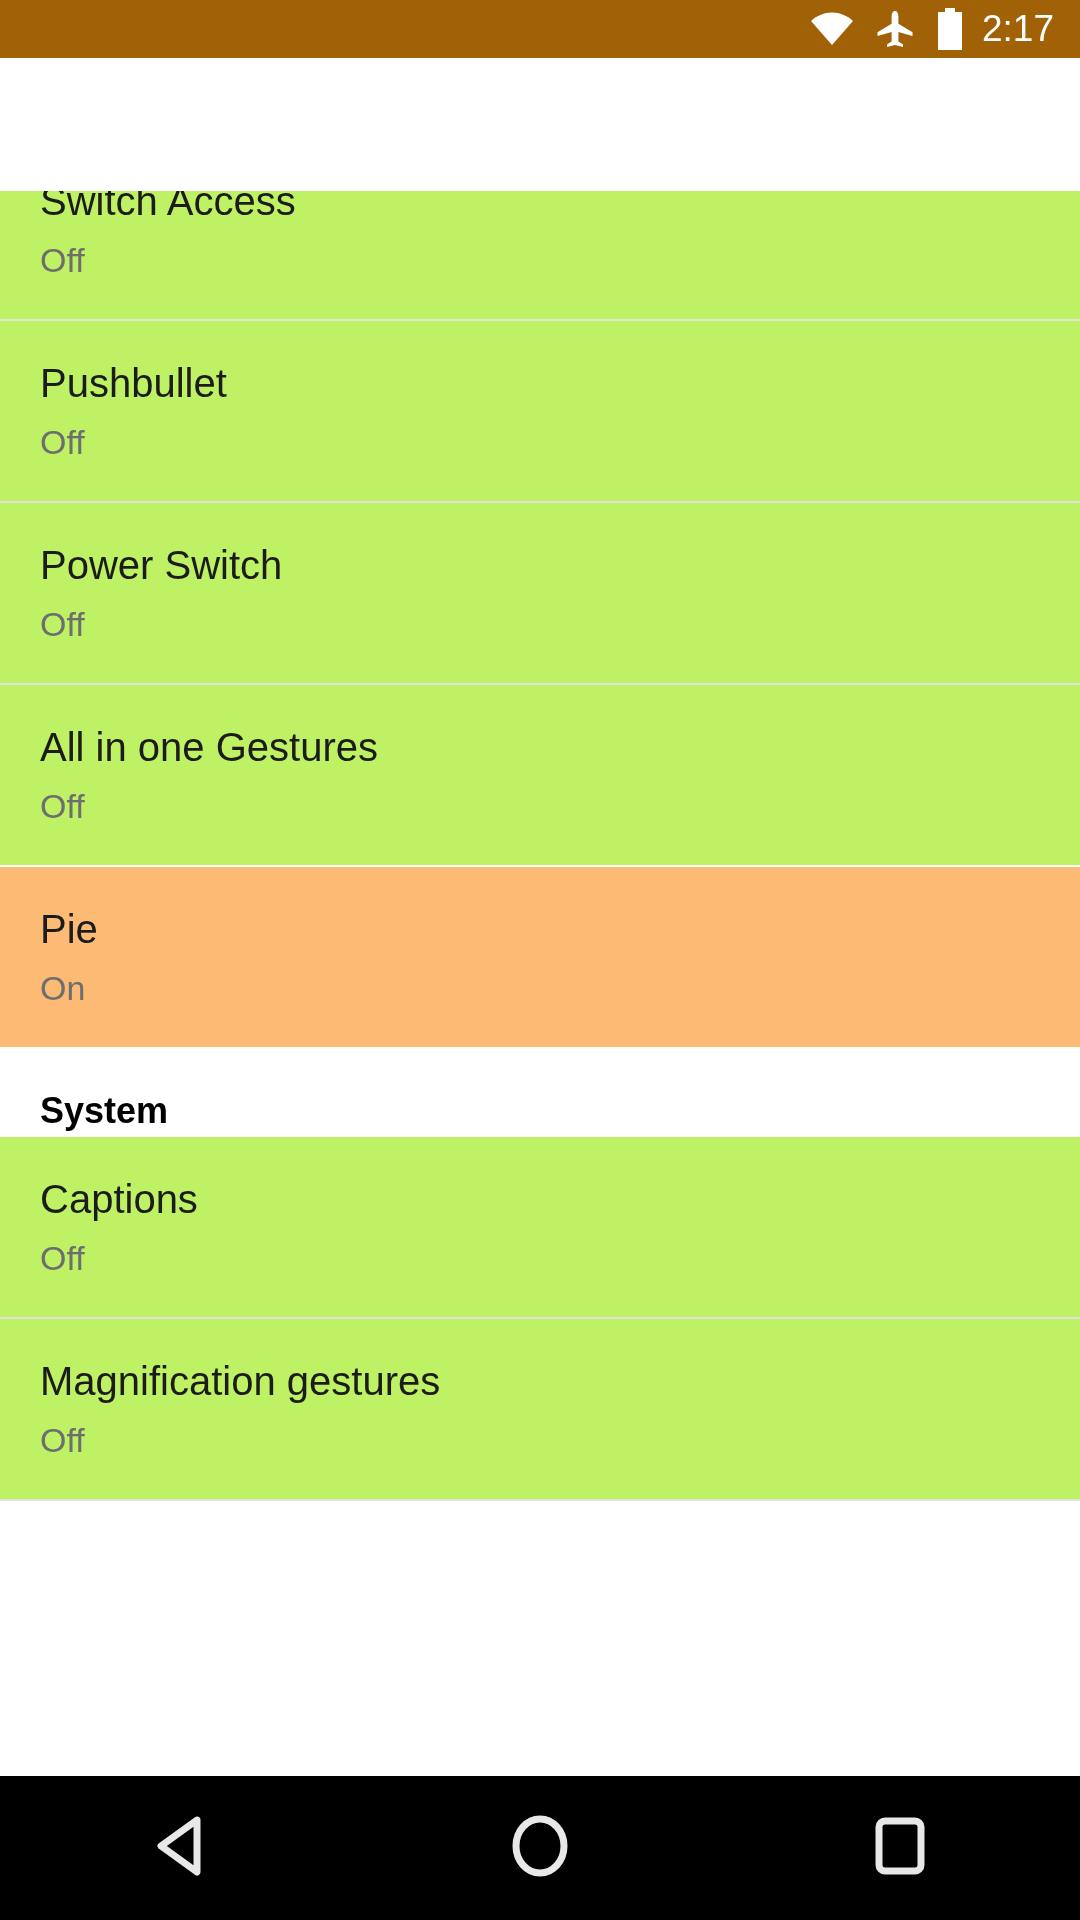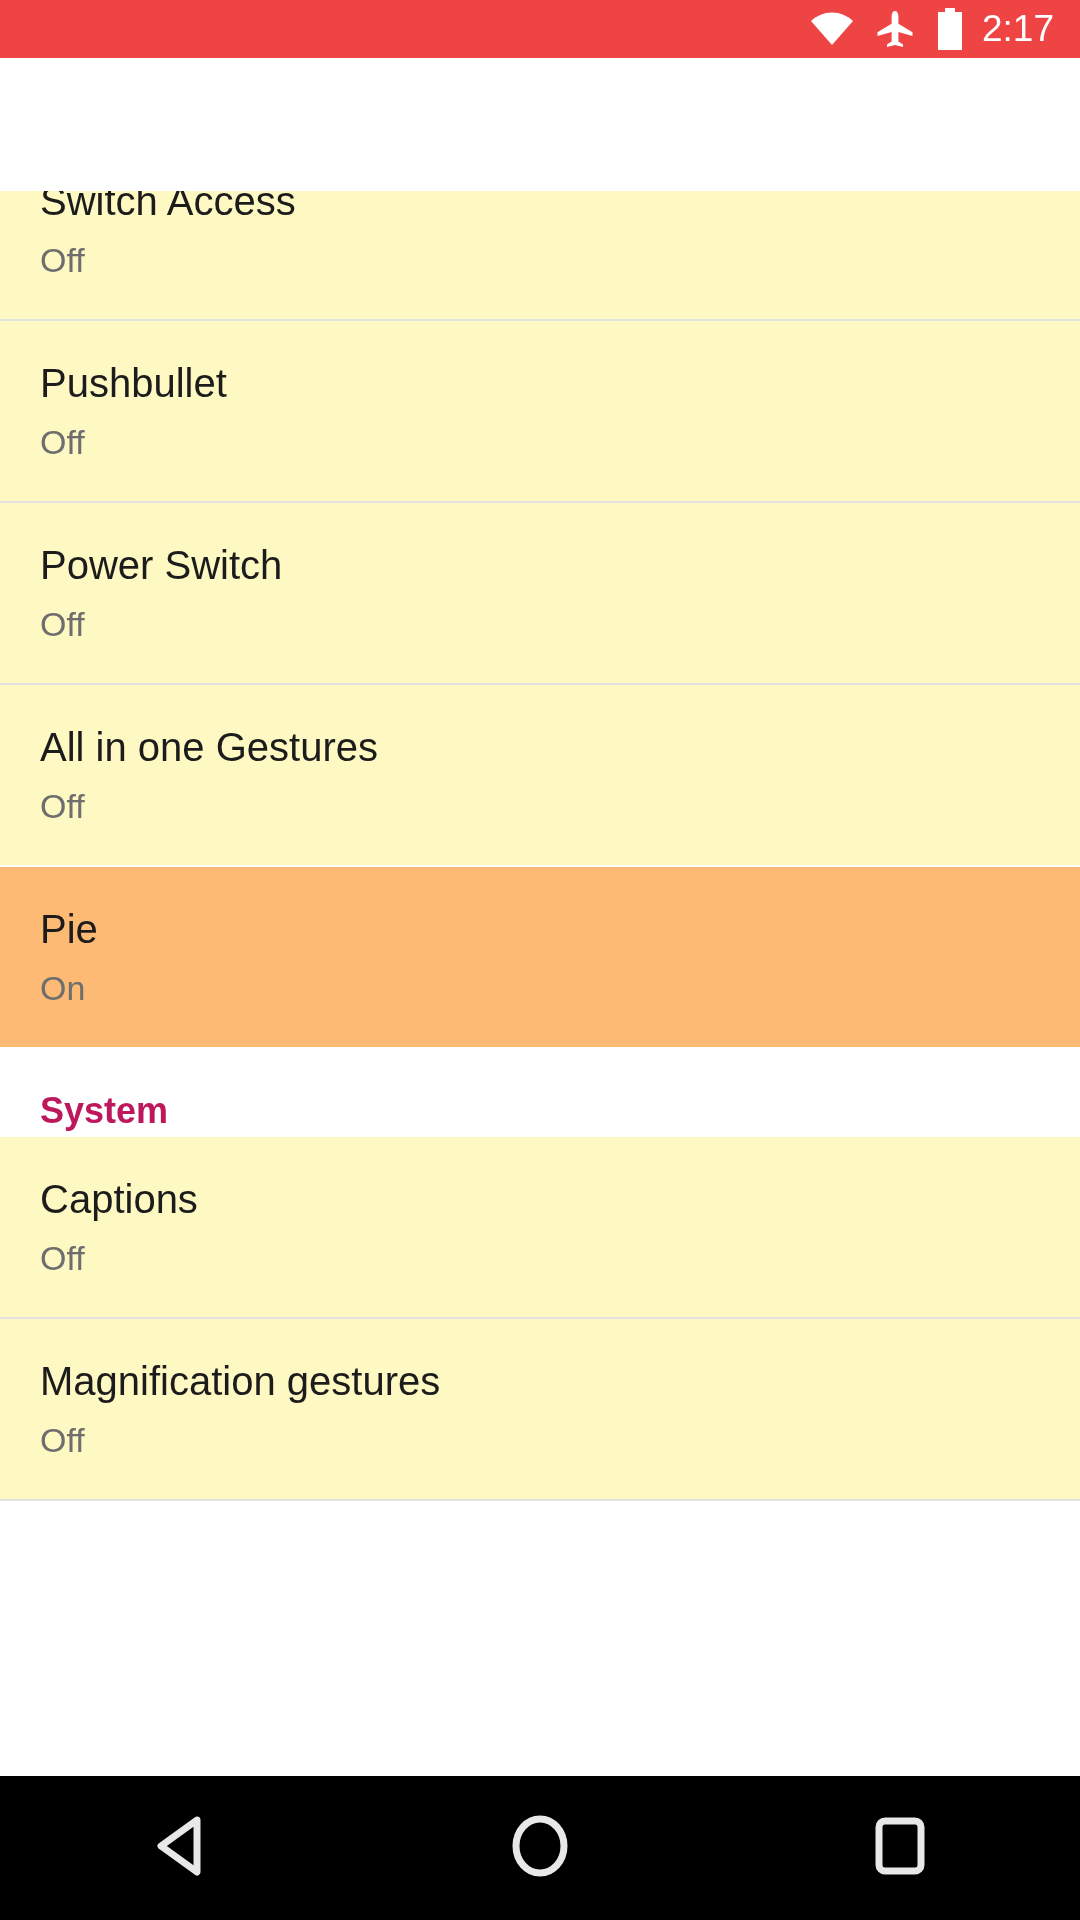--- a/index.html
+++ b/index.html
@@ -21,21 +21,21 @@
     background: #ffffff;
     overflow: hidden;
   }
 
   
   .status-bar {
     position: absolute;
     top: 0; left: 0;
     width: 1080px;
     height: 58px;
-    background: #ef4444;
+    background: #a16207;
     display: flex;
     align-items: center;
     justify-content: flex-end;
     padding-right: 26px;
     box-sizing: border-box;
   }
   .status-icons {
     display: flex;
     align-items: center;
     gap: 22px;
@@ -92,21 +92,21 @@
     top: -52px; left: 0;
     width: 1080px;
   }
 
   .row {
     position: relative;
     width: 1080px;
     height: 180px;
     box-sizing: border-box;
     padding-left: 40px;
-    background: #fef9c3;
+    background: #bef264;
     display: flex;
     flex-direction: column;
     justify-content: center;
   }
   .row.selected {
     background: #fdba74;
   }
   .row-title {
     font-size: 40px;
     color: #1c1c1c;
@@ -133,21 +133,21 @@
     height: 90px;
     box-sizing: border-box;
     padding-left: 40px;
     display: flex;
     align-items: flex-end;
     background: #ffffff;
   }
   .section-header-label {
     font-size: 36px;
     font-weight: bold;
-    color: #be185d;
+    color: #000000;
     line-height: 1;
     padding-bottom: 8px;
   }
 
   
   .nav-bar {
     position: absolute;
     bottom: 0; left: 0;
     width: 1080px;
     height: 144px;

